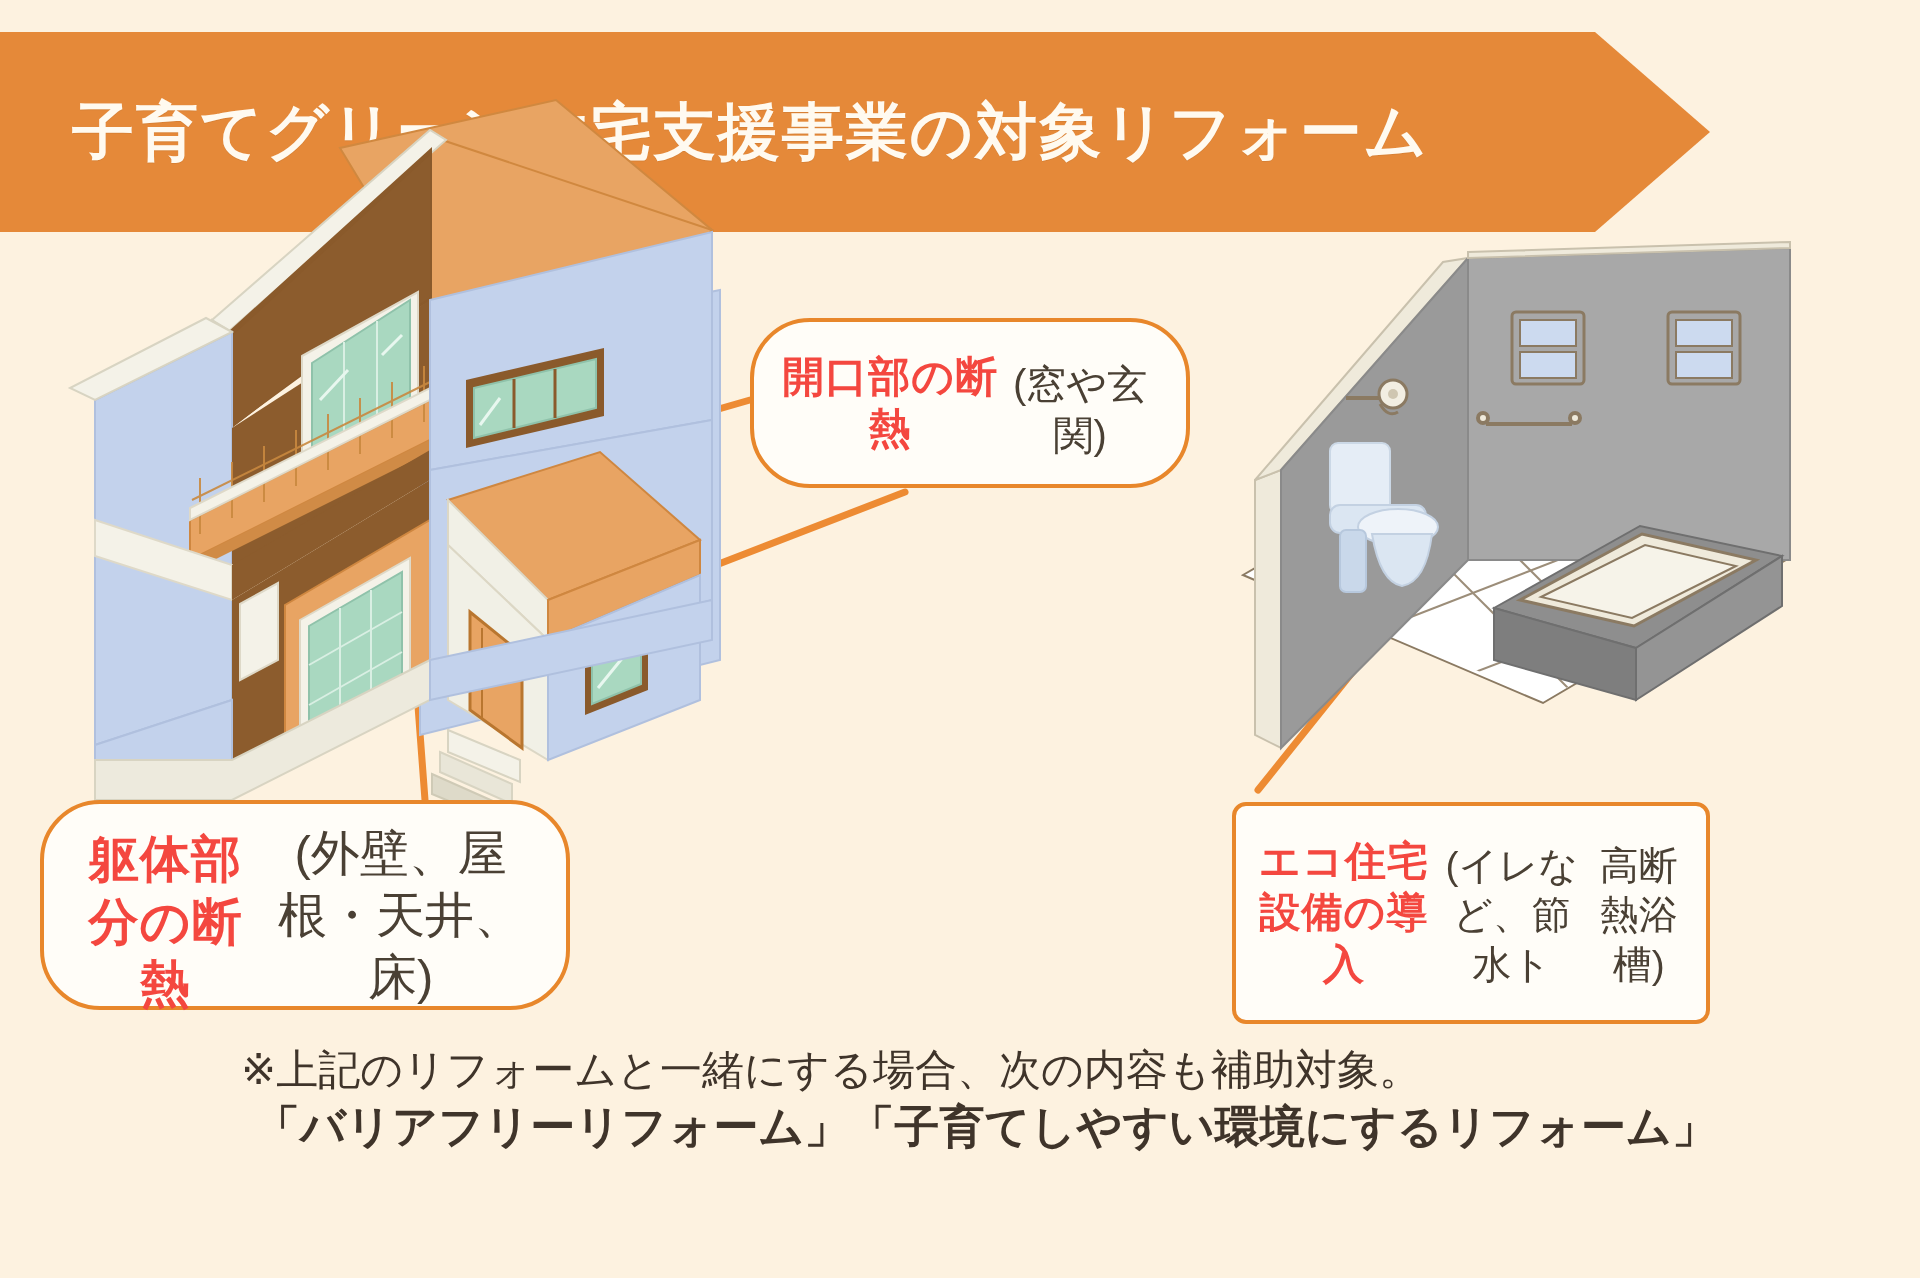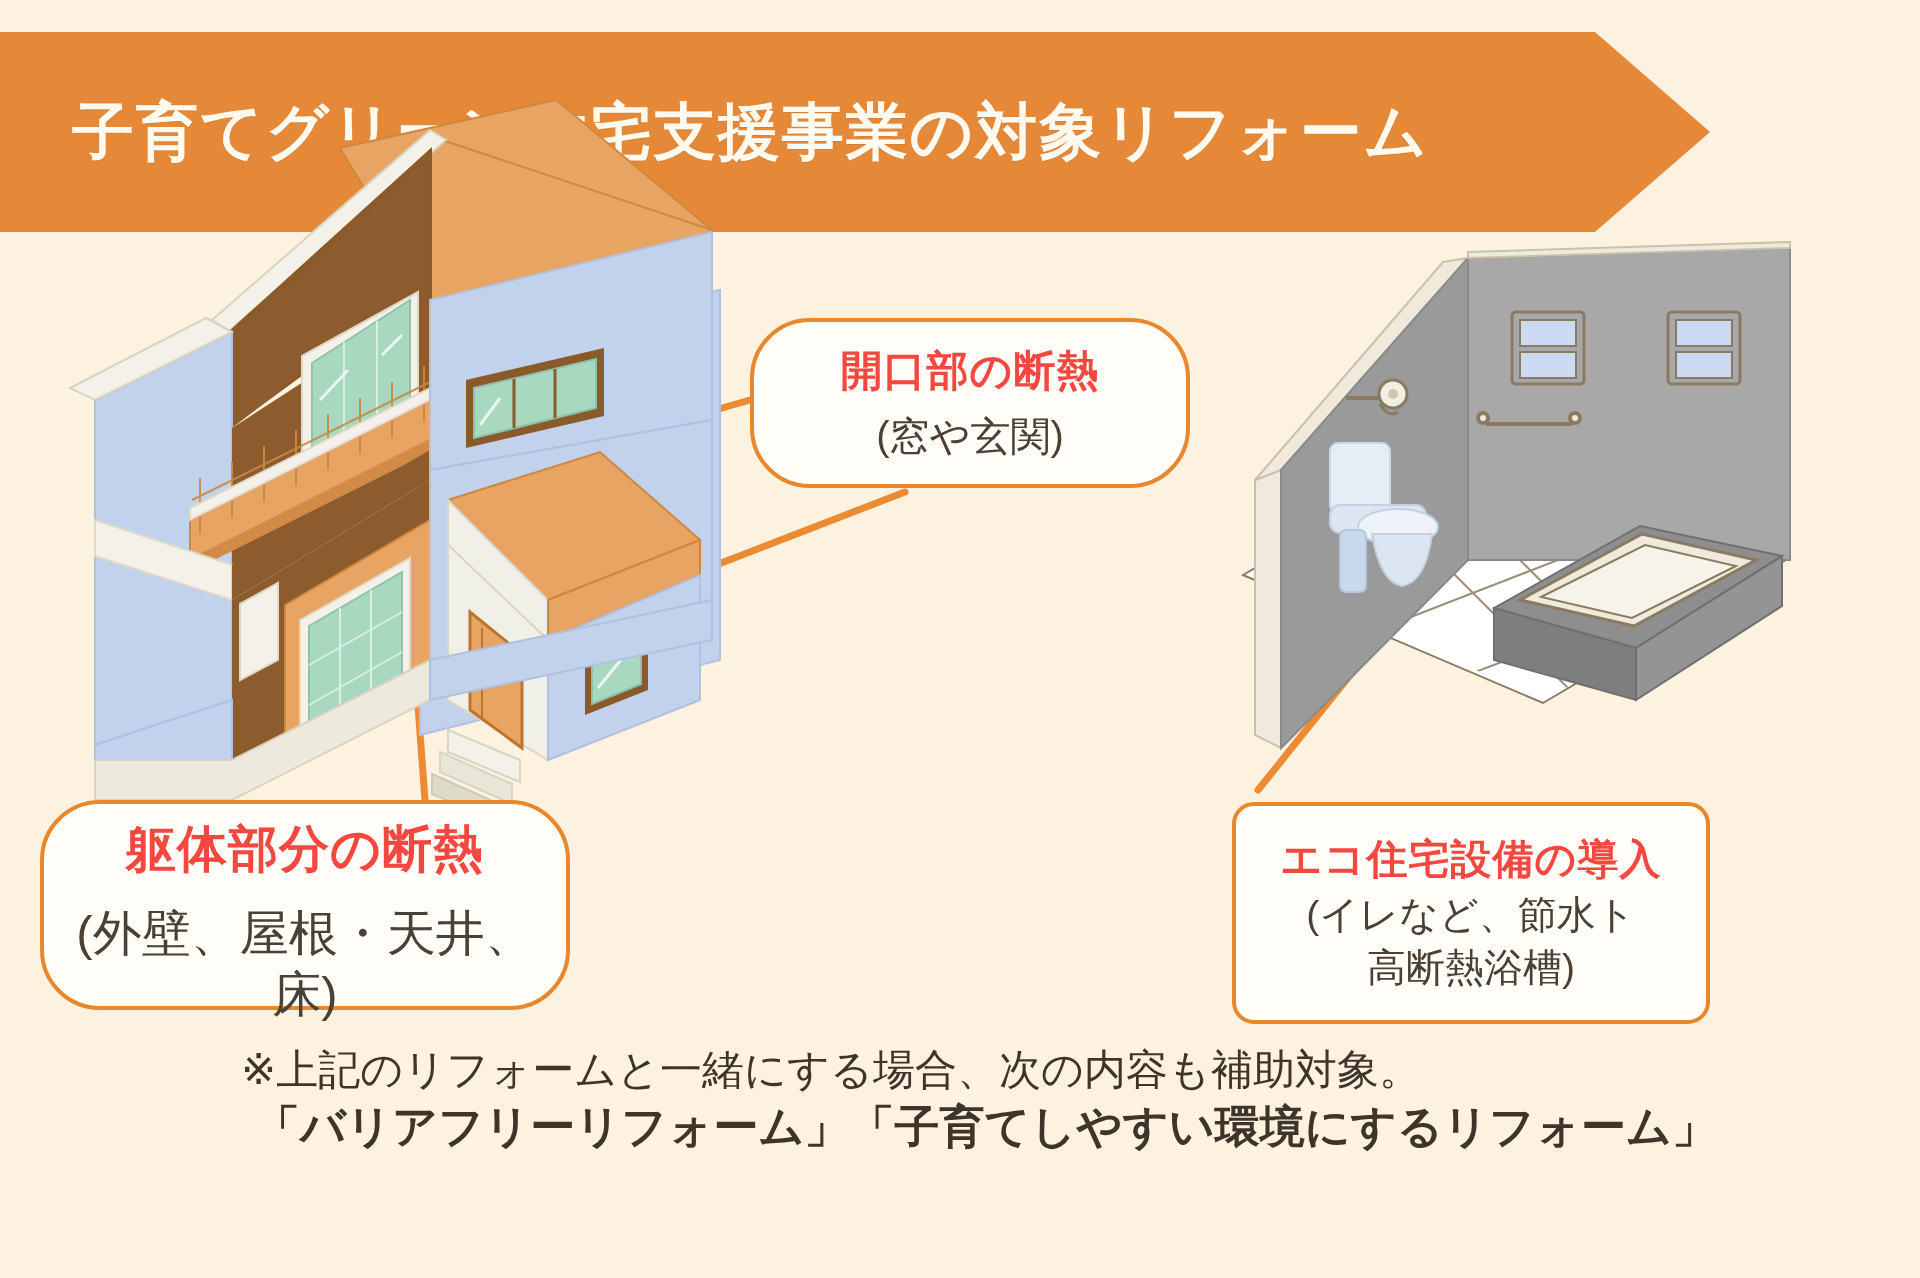--- a/index.html
+++ b/index.html
@@ -27,21 +27,21 @@
   
   .art{position:absolute;left:0;top:0;width:1920px;height:1278px;pointer-events:none;}
 
   
   .bubble{
     position:absolute;
     background:#fffdf8;
     border:4px solid #e8872b;
     border-radius:60px;
     box-sizing:border-box;
-    display:flex;flex-direction:column;
+    display:flex;flex-direction:row;
     align-items:center;justify-content:center;
     text-align:center;
     padding:10px 26px;
   }
   .bubble .hl{
     color:#f4473f;
     font-weight:bold;
     letter-spacing:1px;
     line-height:1.25;
   }
@@ -51,21 +51,21 @@
   }
 
   #bubble-openings{left:750px;top:318px;width:440px;height:170px;}
   #bubble-openings .hl{font-size:42px;}
   #bubble-openings .sub{font-size:40px;margin-top:13px;}
 
   #bubble-structure{left:40px;top:800px;width:530px;height:210px;}
   #bubble-structure .hl{font-size:50px;margin-top:34px;}
   #bubble-structure .sub{font-size:49px;margin-top:22px;}
 
-  #bubble-eco{left:1232px;top:802px;width:478px;height:222px;border-radius:22px;padding:10px 18px;}
+  #bubble-eco{left:1232px;top:802px;width:478px;height:222px;border-radius:14px;padding:10px 18px;}
   #bubble-eco .hl{font-size:41px;}
   #bubble-eco .sub{font-size:39px;margin-top:4px;}
 
   
   .note{
     position:absolute;left:0;top:1044px;width:1920px;
     color:#3f342a;
     padding-left:33px;
   }
   .note .line1{

